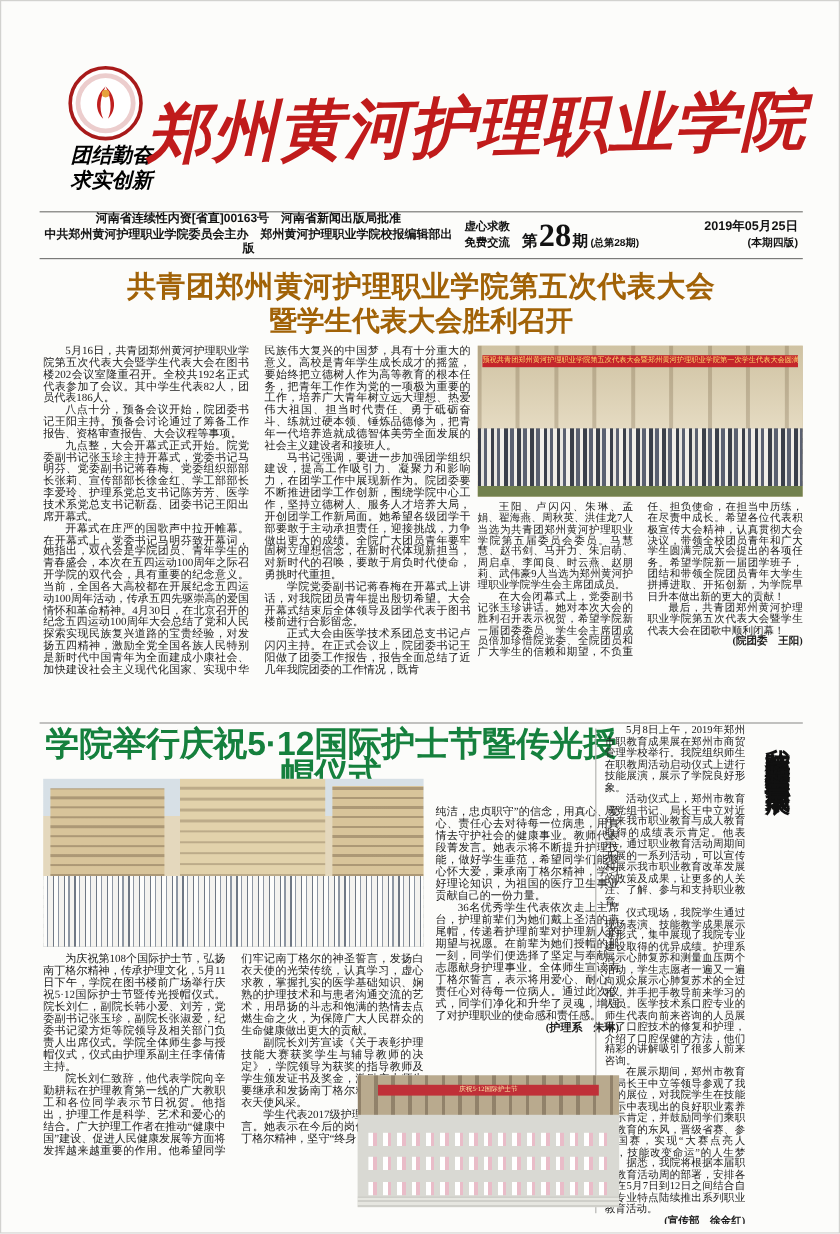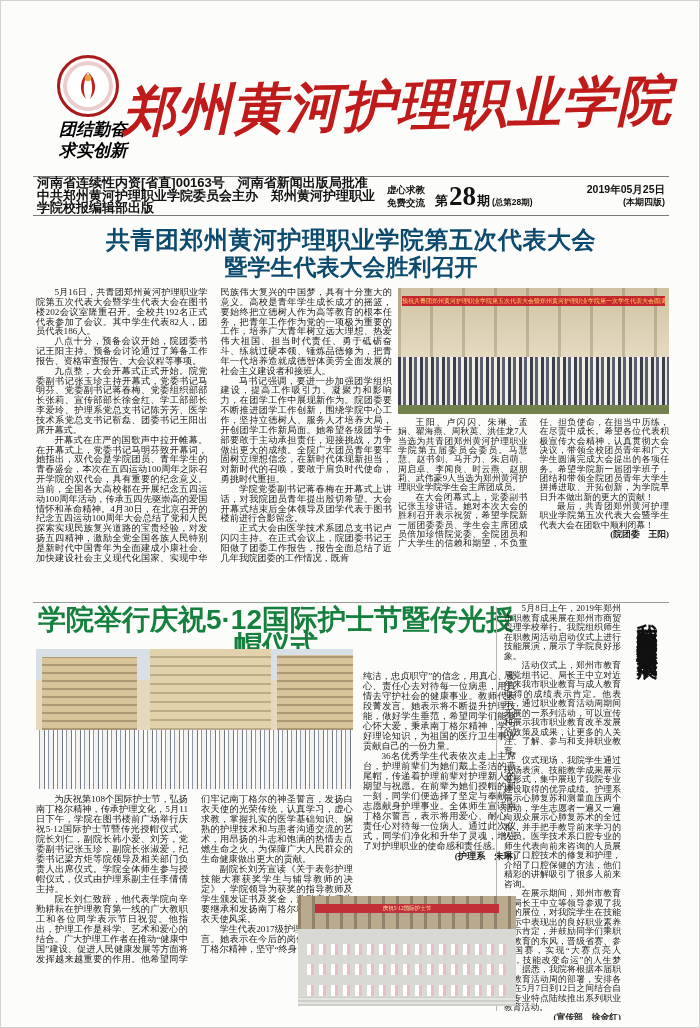--- a/index.html
+++ b/index.html
@@ -14,31 +14,31 @@
   .emblem svg{position:absolute;left:8px;top:8px;}
   .motto{left:42px;top:118px;width:100px;text-align:center;font-weight:900;font-style:italic;
          font-size:17px;line-height:21px;color:#000000;}
   .paper-title{left:120px;top:54px;width:552px;height:106px;text-align:center;
          font-size:54px;line-height:102px;font-weight:900;font-style:italic;color:#c01b1b;
          letter-spacing:1px;transform:rotate(-1.2deg);white-space:nowrap;}
 
   .infobar{left:32px;top:175px;width:636px;height:40px;border-top:1.5px solid #7a7a78;
          border-bottom:1.5px solid #7a7a78;display:flex;align-items:center;gap:10px;
          font-family:"Liberation Sans","DejaVu Sans",sans-serif;color:#121212;box-sizing:border-box;padding:0 4px;}
-  .info-left{width:340px;font-size:13px;line-height:12.5px;font-weight:700;}
+  .info-left{width:340px;font-size:10px;line-height:12.5px;font-weight:700;text-align:center;}
   .info-mid{font-size:9.5px;line-height:13px;font-weight:700;}
   .info-issue{display:flex;align-items:baseline;white-space:nowrap;}
   .issue-pre{font-size:13px;font-weight:700;}
   .issue-num{font-size:27px;font-family:"Liberation Serif",serif;padding:0 1px;font-weight:bold;}
   .issue-total{font-size:8.5px;font-weight:700;margin-left:2px;}
   .info-right{margin-left:auto;text-align:right;font-size:9px;font-weight:700;line-height:13px;white-space:nowrap;}
   .info-date{font-size:10.5px;font-weight:800;}
 
   
-  .a1-headline{left:32px;top:224px;width:636px;text-align:center;color:#0c4a6e;
+  .a1-headline{left:32px;top:224px;width:636px;text-align:center;color:#a16207;
          font-family:"Liberation Sans","DejaVu Sans",sans-serif;font-weight:900;}
   .h1l1{font-size:24px;line-height:29px;letter-spacing:.5px;}
   .h1l2{font-size:23px;line-height:27px;}
 
   .col{text-align:justify;word-break:break-all;overflow:hidden;color:#202020;}
   .col p{margin:0;text-indent:2em;}
   .col p.no-indent{text-indent:0;}
   .byline{display:block;text-align:right;font-weight:700;}
 
   .a1-left{left:35px;top:287px;width:356px;height:311px;column-count:2;column-gap:13px;

